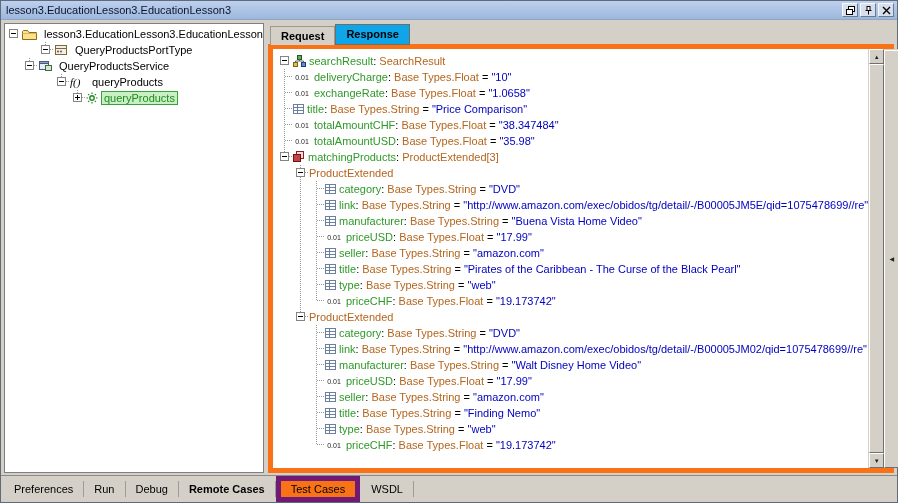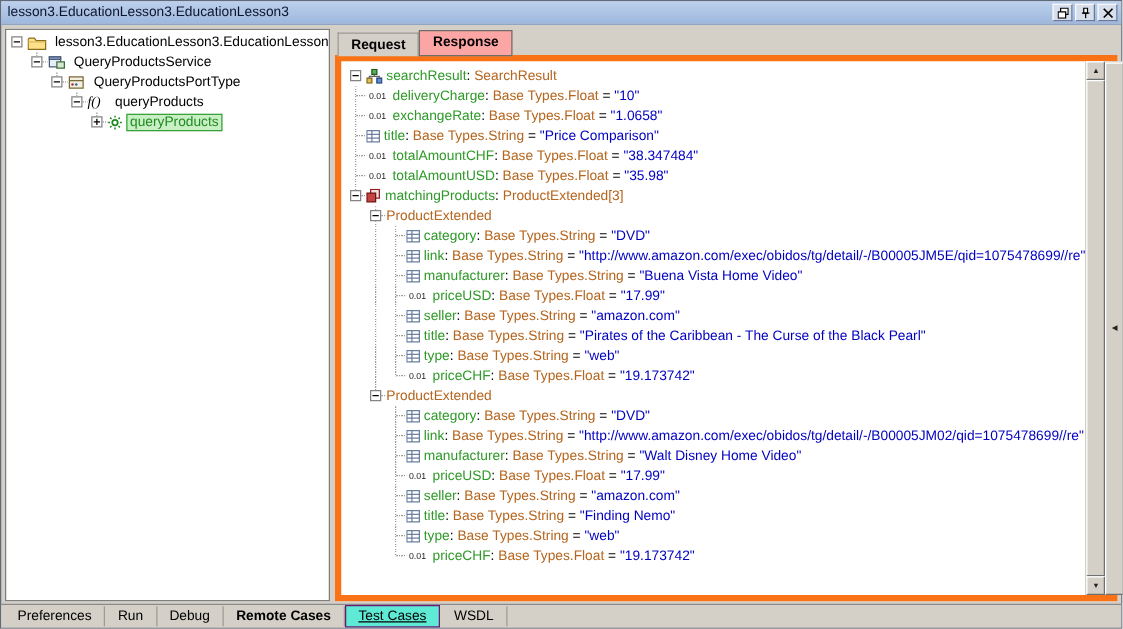--- a/index.html
+++ b/index.html
@@ -14,21 +14,21 @@
   .wbtn{width:16px;height:14px;display:flex;align-items:center;justify-content:center;background:#d8dfec;border:1px solid;border-color:#f5f8fc #69799a #69799a #f5f8fc;padding:0;}
 
   
   .main{flex:1;display:flex;padding:3px 3px 2px 3px;gap:4px;min-height:0;}
   .left-panel{flex:0 0 260px;background:#fff;border:1px solid #7f7f7f;overflow:hidden;padding:2px 1px;}
   .right-panel{flex:1;display:flex;flex-direction:column;min-width:0;}
 
   
   .tabstrip{flex:0 0 21px;display:flex;align-items:flex-end;padding-left:2px;}
   .tab{padding:3px 10px 3px;border:1px solid #9a9a92;border-bottom:none;background:#d4d0c8;position:relative;top:1px;z-index:1;font-weight:bold;}
-  .tab.active{background:#fca5a5;border:1px solid #6e6e66;padding-bottom:4px;z-index:2;}
+  .tab.active{background:#0ea5e9;border:1px solid #6e6e66;padding-bottom:4px;z-index:2;}
 
   
   .rp-box{flex:1;border:5px solid #f97316;background:#ffffff;display:flex;flex-direction:row;min-height:0;}
   .rp-body{flex:1;display:flex;min-height:0;}
   .rp-content{flex:1;overflow:hidden;padding:4px 0 0 4px;}
   .vscroll{flex:0 0 16px;display:flex;flex-direction:column;background:#f2f0e4;border-left:1px solid #d4d0c8;}
   .rp-hrow{flex:0 0 16px;display:flex;background:#f2f0e4;border-top:1px solid #d4d0c8;}
   .sbtn{flex:0 0 15px;width:15px;background:#d4d0c8;border:1px solid;border-color:#ffffff #6f6f6f #6f6f6f #ffffff;display:flex;align-items:center;justify-content:center;font-size:6px;color:#222;line-height:1;}
   .vthumb{flex:1;background:#d4d0c8;border:1px solid;border-color:#ffffff #6f6f6f #6f6f6f #ffffff;}
   .hthumb{flex:0 0 76%;background:#d4d0c8;border:1px solid;border-color:#ffffff #6f6f6f #6f6f6f #ffffff;}
@@ -53,21 +53,21 @@
   .t-type{color:#b5651d;}
   .t-value{color:#0000c0;}
   .t-plain{color:#000;}
   .ltext{color:#000;padding:0 2px;border:1px solid transparent;}
   .ltext.sel{background:#c9efc5;border:1px solid #3aa13a;color:#1f8b1f;}
 
   
   .bottombar{flex:0 0 19px;display:flex;align-items:center;background:#d4d0c8;border-top:1px solid #8a8a8a;padding-left:3px;}
   .btab{padding:2px 10px;border-right:1px solid #9c9c94;}
   .btab.bold{font-weight:bold;}
-  .btab.outlined{border:1px solid #701a75;background:#5eead4;margin-right:1px;text-decoration:underline;}
+  .btab.outlined{border:5px solid #701a75;background:#f97316;margin-right:1px;}
 </style>
 </head>
 <body>
 
 <div class="window">
 
   <div class="titlebar">
     <span class="title">lesson3.EducationLesson3.EducationLesson3</span>
     <span class="winbtns">
       <button class="wbtn">
@@ -103,50 +103,50 @@
                 <path d="M0.5 3.5 L0.5 11.5 L14.5 11.5 L14.5 4.5 L7 4.5 L5.5 2.5 L1.5 2.5 Z" fill="#ffe08a" stroke="#8a6d1a"></path>
                 <path d="M0.5 5.5 h14" stroke="#d8b860" fill="none"></path>
               </svg>
             </span>
             <span class="tlabel">
               <span class="ltext">lesson3.EducationLesson3.EducationLesson3</span>
             </span>
           </div>
           <div class="trow">
             <span class="guide"></span>
-            <span class="junction elbow">
-              <span class="exp"></span>
-            </span>
-            <span class="ticon">
-              <svg width="15" height="12" viewBox="0 0 15 12">
-                <rect x="1.5" y="1.5" width="9" height="8" fill="#e6eefa" stroke="#4a5a7a"></rect>
-                <rect x="1.5" y="1.5" width="9" height="2" fill="#8aa2c8" stroke="#4a5a7a"></rect>
-                <rect x="7.5" y="5.5" width="6" height="5" fill="#d8e8d0" stroke="#3c6c3c"></rect>
-              </svg>
-            </span>
-            <span class="tlabel">
-              <span class="ltext">QueryProductsService</span>
-            </span>
-          </div>
-          <div class="trow">
-            <span class="guide"></span>
             <span class="guide"></span>
             <span class="junction elbow">
               <span class="exp"></span>
             </span>
             <span class="ticon">
               <svg width="15" height="12" viewBox="0 0 15 12">
                 <rect x="1.5" y="1.5" width="11" height="9" fill="#f4f0e0" stroke="#7a6a3a"></rect>
                 <line x1="1.5" y1="4.5" x2="12.5" y2="4.5" stroke="#7a6a3a"></line>
                 <circle cx="4" cy="7.5" r="1" fill="#b03030"></circle>
                 <circle cx="7" cy="7.5" r="1" fill="#3060b0"></circle>
               </svg>
             </span>
             <span class="tlabel">
               <span class="ltext">QueryProductsPortType</span>
+            </span>
+          </div>
+          <div class="trow">
+            <span class="guide"></span>
+            <span class="junction elbow">
+              <span class="exp"></span>
+            </span>
+            <span class="ticon">
+              <svg width="15" height="12" viewBox="0 0 15 12">
+                <rect x="1.5" y="1.5" width="9" height="8" fill="#e6eefa" stroke="#4a5a7a"></rect>
+                <rect x="1.5" y="1.5" width="9" height="2" fill="#8aa2c8" stroke="#4a5a7a"></rect>
+                <rect x="7.5" y="5.5" width="6" height="5" fill="#d8e8d0" stroke="#3c6c3c"></rect>
+              </svg>
+            </span>
+            <span class="tlabel">
+              <span class="ltext">QueryProductsService</span>
             </span>
           </div>
           <div class="trow">
             <span class="guide"></span>
             <span class="guide"></span>
             <span class="guide"></span>
             <span class="junction elbow">
               <span class="exp"></span>
             </span>
             <span class="ticon">

